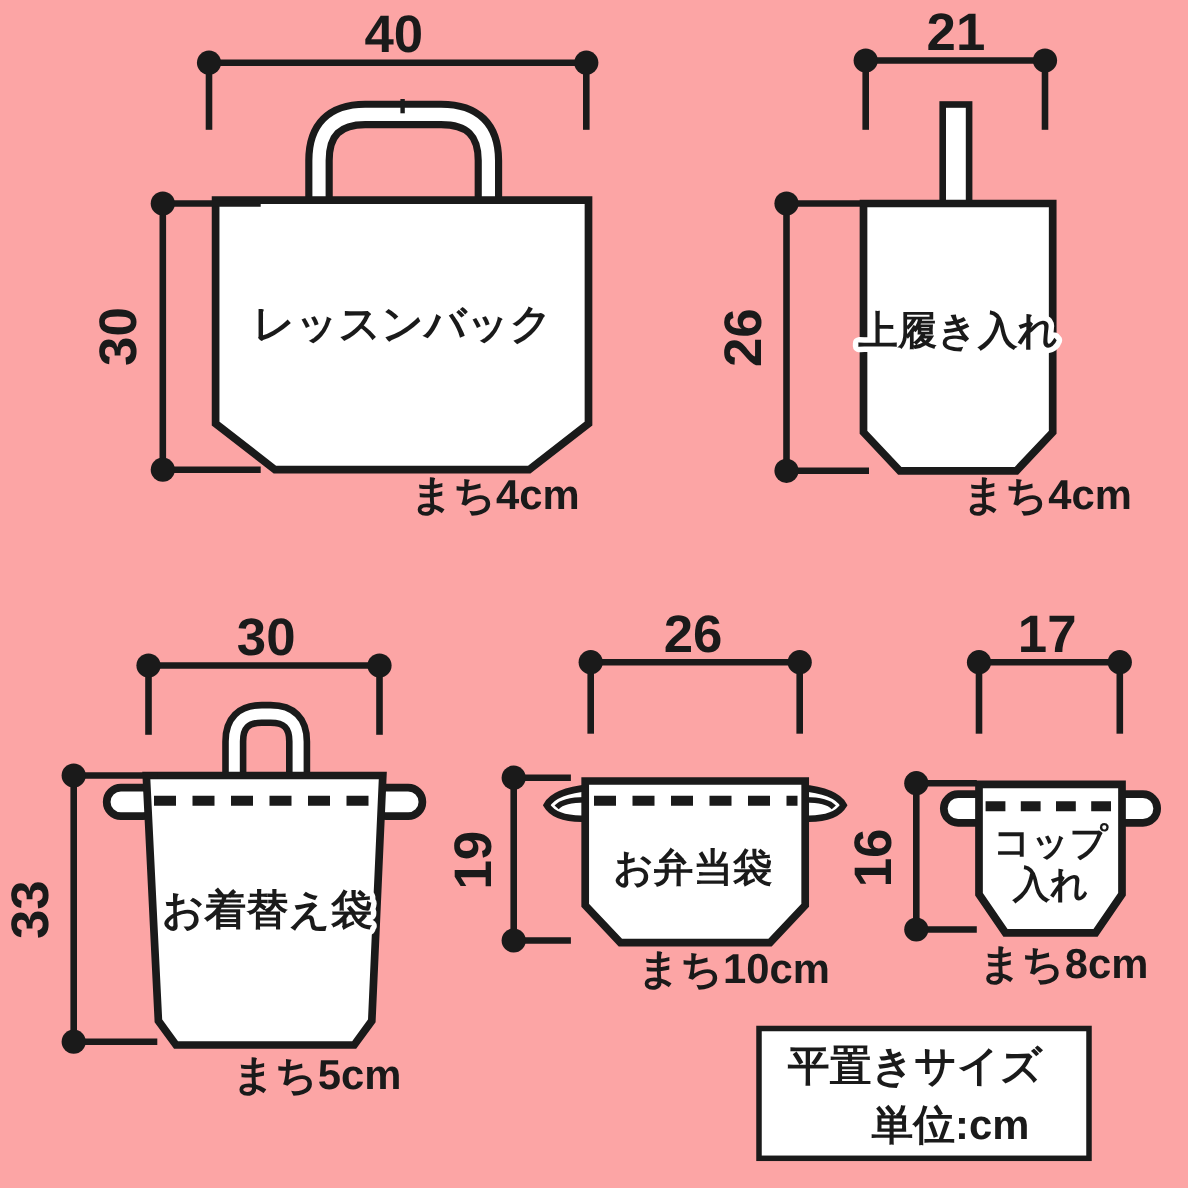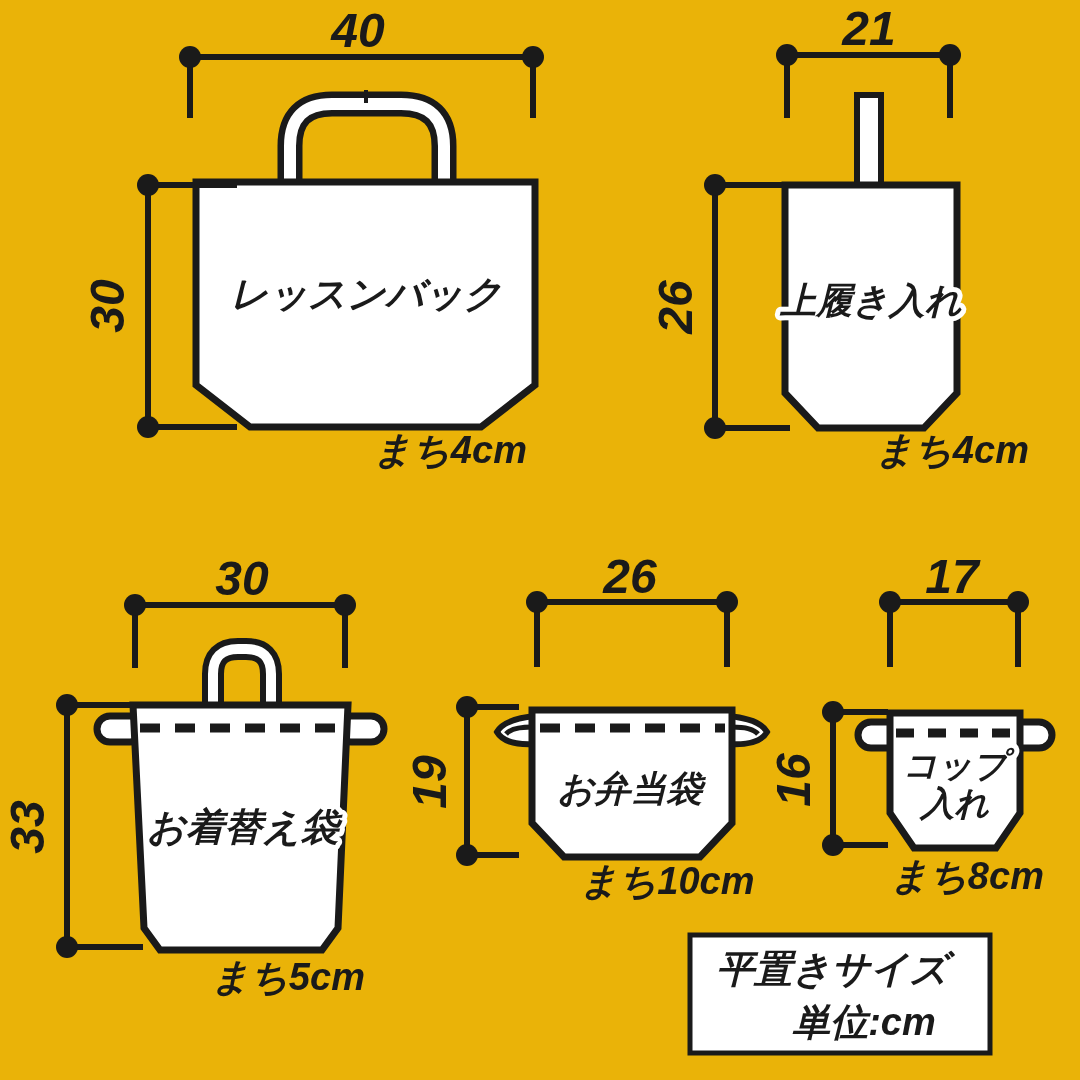--- a/index.html
+++ b/index.html
@@ -1,22 +1,21 @@
 <!DOCTYPE html>
 <html><head>
 <meta charset="utf-8">
 <style>
   html,body{margin:0;padding:0;}
   .canvas{
     position:relative;
     width:1080px;height:1080px;
-    background:#eab308;
+    background:#fca5a5;
     overflow:hidden;
     font-family:"Liberation Sans","DejaVu Sans",sans-serif;
-    font-style:italic;
   }
   svg{display:block;}
   .ink{stroke:#1A1A1A;fill:none;}
   .shape{fill:#FFFFFF;stroke:#1A1A1A;}
   .dot{fill:#1A1A1A;stroke:none;}
   text{
     font-family:"Liberation Sans","DejaVu Sans",sans-serif;
     font-weight:700;
     fill:#1A1A1A;
   }

